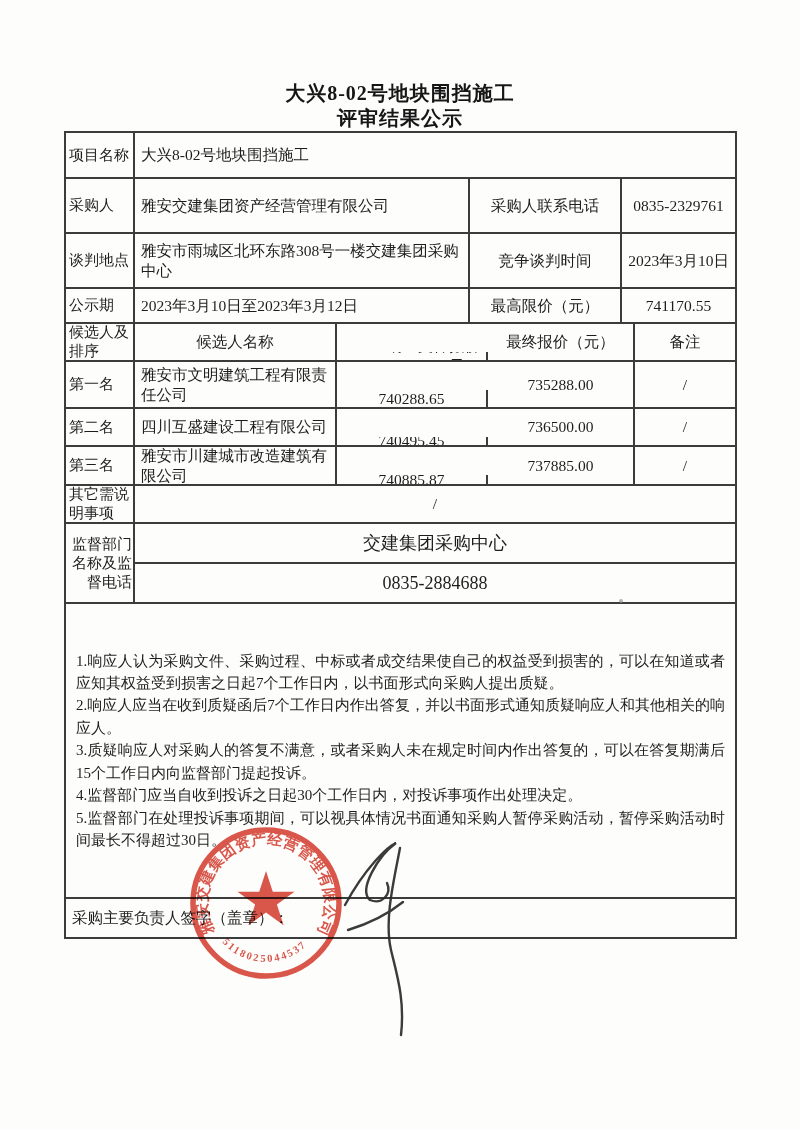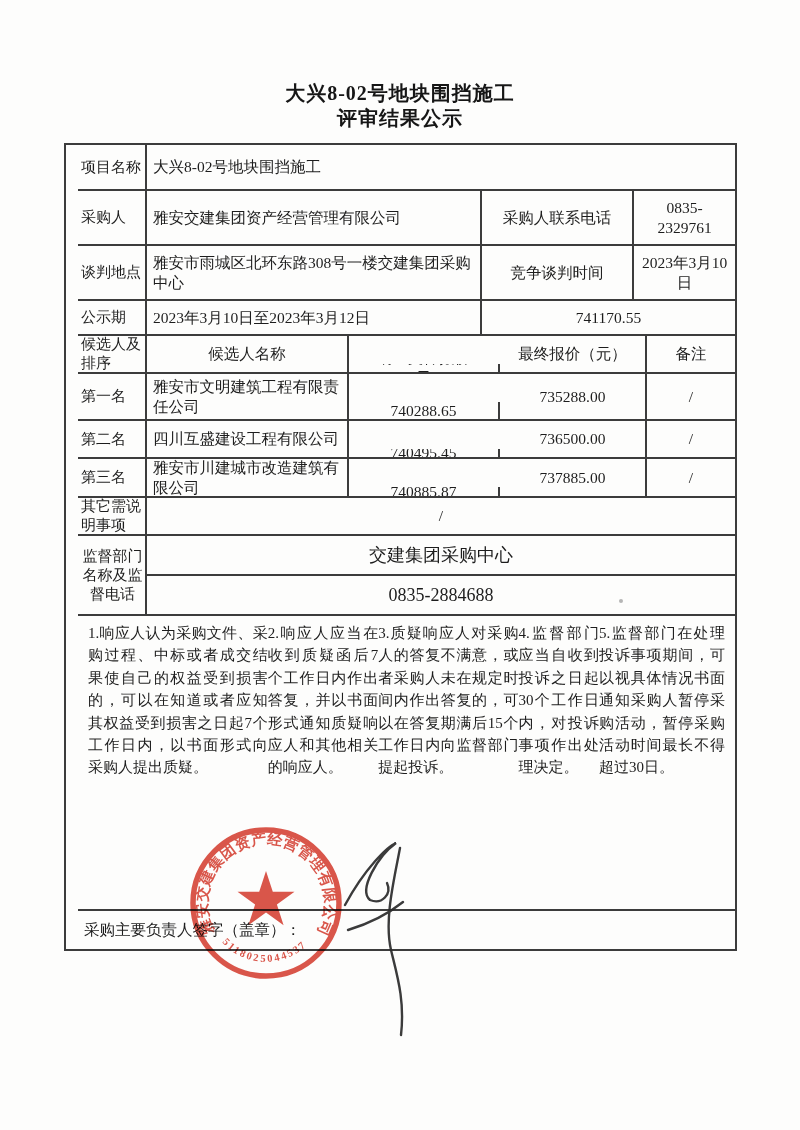--- a/index.html
+++ b/index.html
@@ -2,41 +2,41 @@
 <html><head>
 <meta charset="utf-8">
 <style>
   * { margin:0; padding:0; box-sizing:border-box; }
   html,body { width:800px; height:1130px; background:#fdfdfc; overflow:hidden; }
   body { position:relative; font-family:"Liberation Serif","DejaVu Serif",serif; color:#1d1d1d; }
 
   .title-block { position:absolute; top:81px; left:0; width:800px; text-align:center;
                  font-size:20px; font-weight:700; line-height:25px; letter-spacing:1px; color:#161616; }
 
-  .tbl { position:absolute; left:64px; top:143px; width:673px; border:2px solid #3c3c3c; background:transparent;padding-left:12px; }
+  .tbl { position:absolute; left:64px; top:131px; width:673px; border:2px solid #3c3c3c; background:transparent; }
   .row { display:flex; border-bottom:2px solid #3c3c3c; }
   .row:last-child { border-bottom:none;justify-content:center; }
   .cell { border-right:2px solid #3c3c3c; padding:2px 6px; display:flex; align-items:center;
           font-size:15.5px; line-height:20px; overflow:hidden; }
   .cell:last-child { border-right:none; }
   .lab { width:69px; flex:none; padding:2px 1px 2px 3px; font-size:15px; line-height:19px; }
-  .ctr { justify-content:center; text-align:center; }
+  .ctr { justify-content:center; text-align:right; }
   .grow { flex:1; }
 
   .h46{height:46px} .h45{height:55px} .h35{height:35px} .h38{height:38px}
   .h47{height:47px} .h39{height:39px} .h80{height:80px} .h295{height:295px}
 
   .w335{width:335px; flex:none;} .w152{width:152px; flex:none;}
   .w186{width:202px; flex:none;} .w151{width:151px; flex:none;margin-top:28px;} .w147{width:147px; flex:none;}
 
   .stack { flex:1; display:flex; flex-direction:column; padding:0; align-items:stretch; }
   .sub { flex:1; display:flex; align-items:center; justify-content:center; font-size:18px; }
   .sub:first-child { border-bottom:2px solid #3c3c3c; }
 
-  .objection-text { flex:1; padding:6px 10px; display:flex; flex-direction:row; justify-content:center; }
+  .objection-text { flex:1; padding:6px 10px; display:flex; flex-direction:column; justify-content:center; }
   .objection-text p { font-size:15px; line-height:22.4px; text-align:justify; }
 
   .seal { position:absolute; left:178px; top:815px; width:176px; height:176px;
           opacity:.85; mix-blend-mode:multiply; pointer-events:none; }
   .seal text { font-family:"Liberation Serif","DejaVu Serif",serif; font-weight:700; }
   .sig { position:absolute; left:318px; top:828px; width:130px; height:215px; pointer-events:none; }
   .speck { position:absolute; left:619px; top:599px; width:4px; height:4px; border-radius:50%;
            background:#8f8f8f; opacity:.65; }
 </style>
 </head>
@@ -64,20 +64,21 @@
   <div class="row h45">
     <div class="cell lab">谈判地点</div>
     <div class="cell w335">雅安市雨城区北环东路308号一楼交建集团采购中心</div>
     <div class="cell w152 ctr">竞争谈判时间</div>
     <div class="cell grow ctr">2023年3月10日</div>
   </div>
 
   <div class="row h35">
     <div class="cell lab">公示期</div>
     <div class="cell w335">2023年3月10日至2023年3月12日</div>
+    <div class="cell w152 ctr">最高限价（元）</div>
     <div class="cell grow ctr">741170.55</div>
   </div>
 
   <div class="row h38">
     <div class="cell lab">候选人及排序</div>
     <div class="cell w186 ctr">候选人名称</div>
     <div class="cell w151 ctr">响应文件报价（元）</div>
     <div class="cell w147 ctr">最终报价（元）</div>
     <div class="cell grow ctr">备注</div>
   </div>

